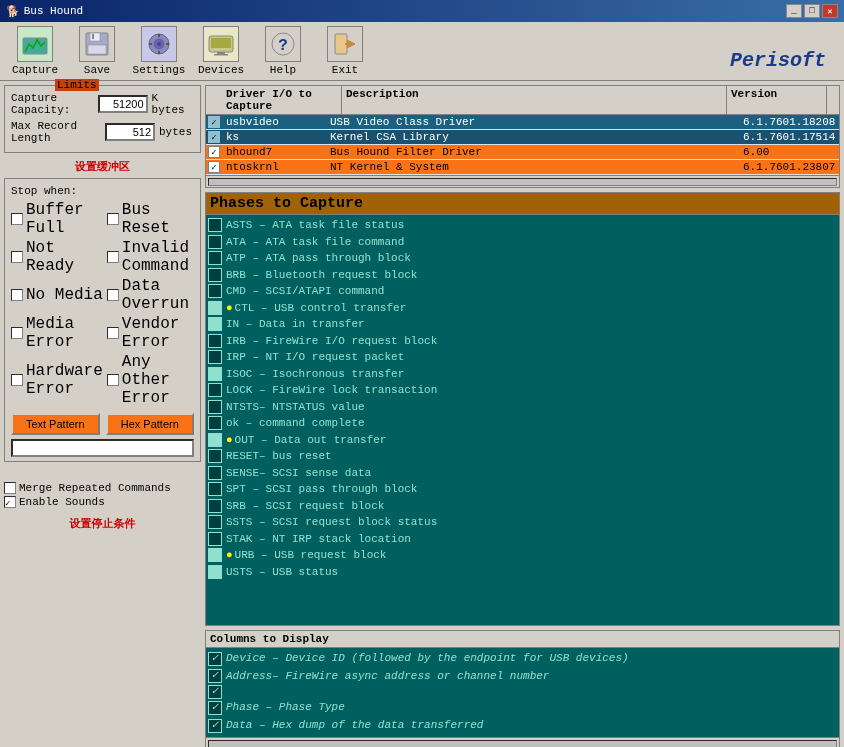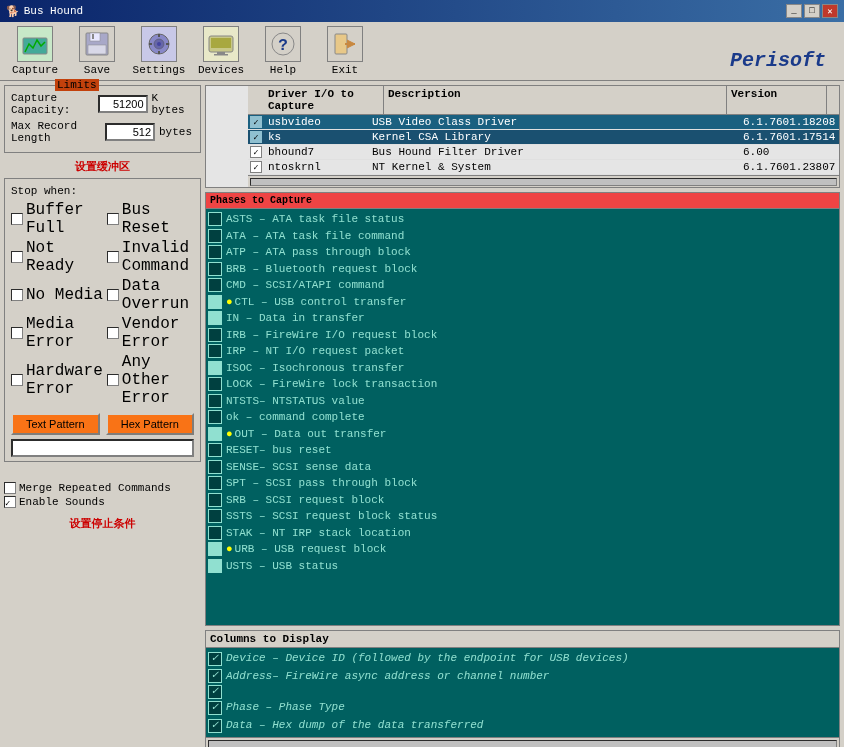--- a/index.html
+++ b/index.html
@@ -159,23 +159,22 @@
       flex: 1;
       display: flex;
       flex-direction: column;
       padding: 4px 4px 4px 0;
       gap: 4px;
     }
 
     
     .driver-section {
       border: 1px solid #808080;
-      background: #e5e5e5;
+      background: #f97316;
       flex-shrink: 0;
-      padding-left: 42px;
     }
     .driver-header {
       display: flex;
       background: #d4d0c8;
       border-bottom: 1px solid #808080;
       font-size: 11px;
       font-weight: bold;
     }
     .driver-col {
       padding: 2px 4px;
@@ -200,22 +199,22 @@
     
     .phases-section {
       border: 1px solid #808080;
       background: #006060;
       flex: 1;
       overflow: hidden;
       display: flex;
       flex-direction: column;
     }
     .phases-header {
-      background: #ef4444;
-      font-size: 10px;
+      background: #a16207;
+      font-size: 15px;
       font-weight: bold;
       padding: 2px 4px;
       border-bottom: 1px solid #808080;
       flex-shrink: 0;
     }
     .phases-list {
       flex: 1;
       overflow-y: auto;
       padding: 2px;
     }

